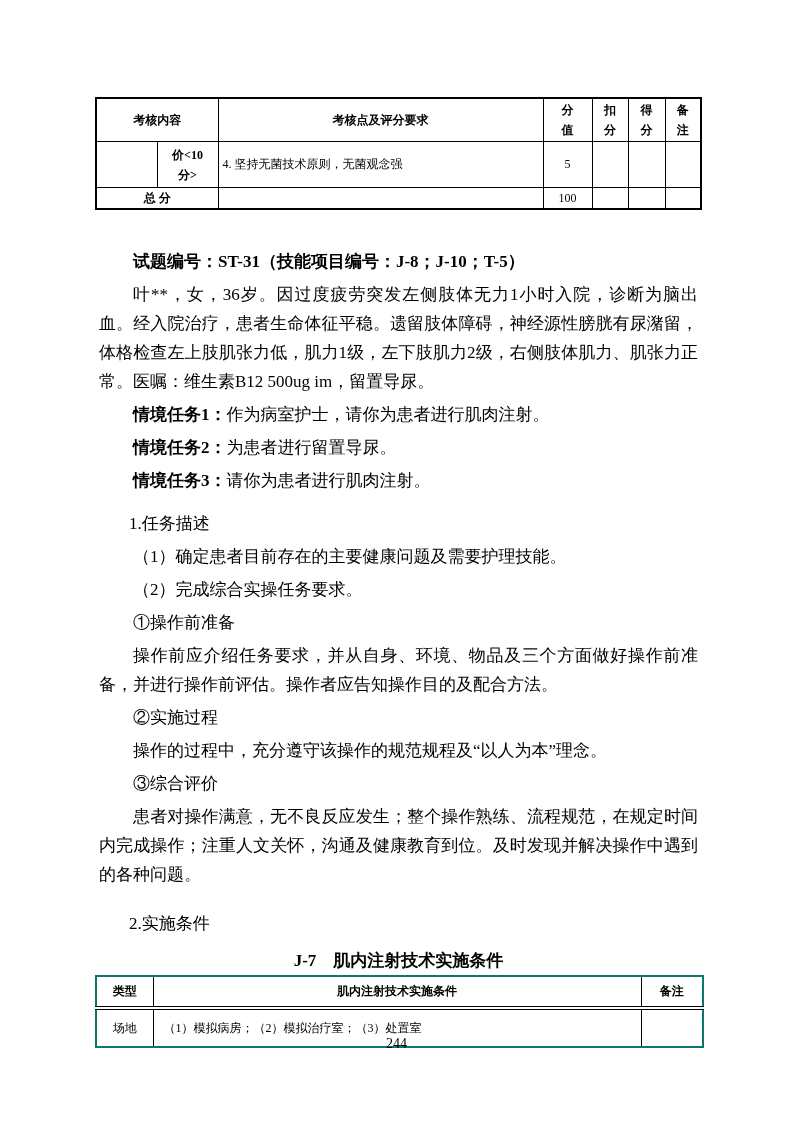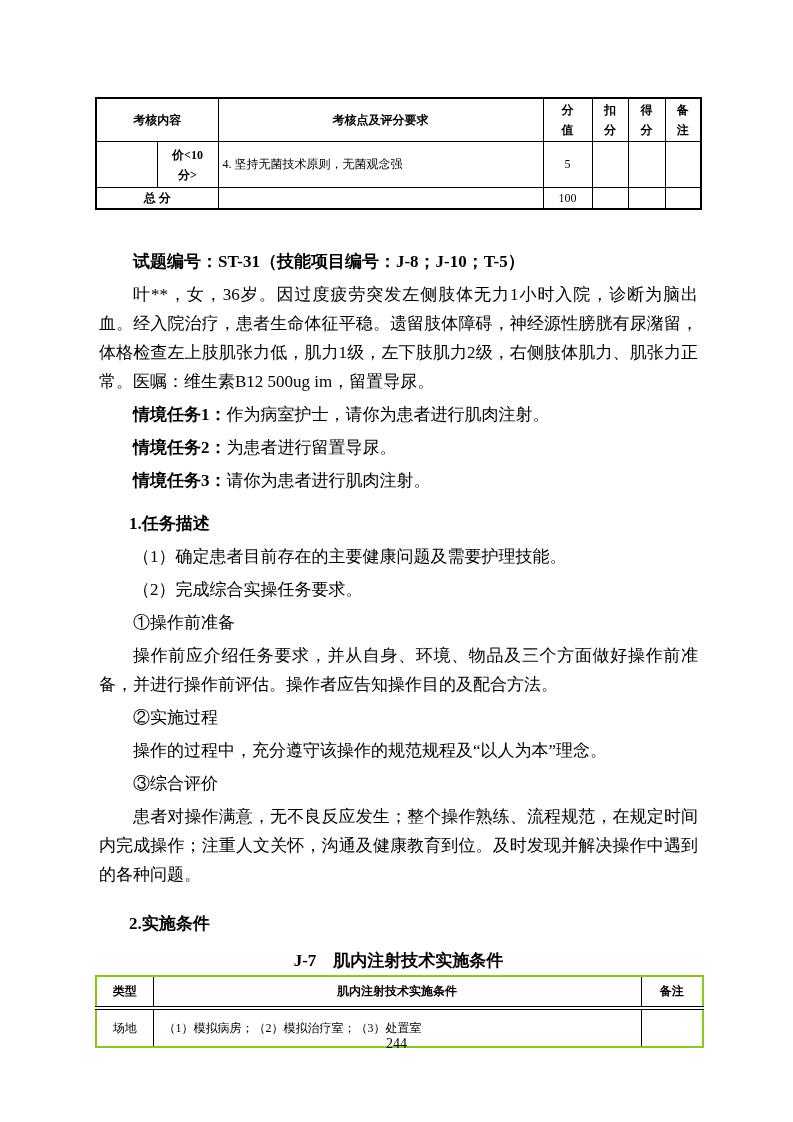--- a/index.html
+++ b/index.html
@@ -19,38 +19,38 @@
     width: 607px;
   }
   
   table {
     border-collapse: collapse;
     table-layout: fixed;
     font-size: 12px;
     color: #000;
   }
   table.score-table { width: 605px; border: 2px solid #000; }
-  table.cond-table  { width: 607px; border: 2px solid #84cc16; margin-top: 0; }
+  table.cond-table  { width: 607px; border: 2px solid #0f766e; margin-top: 0; }
   td { border: 1px solid #000; padding: 0 4px; vertical-align: middle; overflow: hidden; }
   .bold   { font-weight: bold; }
   .center { text-align: center; }
   .left   { text-align: left; margin-left: 38px; }
   .prewrap { white-space: pre-line; line-height: 20px; }
   .score-table .hdr td { font-weight: bold; text-align: center; height: 42px; line-height: 20px; }
   .score-table .row-item td { height: 45px; }
   .score-table .row-total td { height: 20px; }
   .cond-table .hdr2 td { font-weight: bold; text-align: center; height: 23px; border-bottom: 4px double #000; }
   .cond-table .row td { height: 36px; }
   .cond-table td.cond-cell { padding-left: 10px; }
   
   .text-block { margin-top: 37px; font-size: 17px; line-height: 29px; }
   .para { margin: 4px; text-align: justify; }
   .indent { text-indent: 2em; }
-  .heading { margin: 14px 0 0 0; font-weight: bold; text-indent: 2em; }
-  .heading2 { margin: 20px 0 0 0; font-weight: bold; text-indent: 2em; }
+  .heading { margin: 14px 0 0 0; font-weight: normal; text-indent: 2em; }
+  .heading2 { margin: 20px 0 0 0; font-weight: normal; text-indent: 2em; }
   .table-caption { margin: 8px 0 0 0; font-weight: bold; text-align: center; text-indent: 0; }
   .task-label { font-weight: bold; }
   .page-number {
     position: absolute;
     left: 0; right: 0;
     top: 1036px;
     text-align: center;
     font-size: 14px;
   }
 </style>

